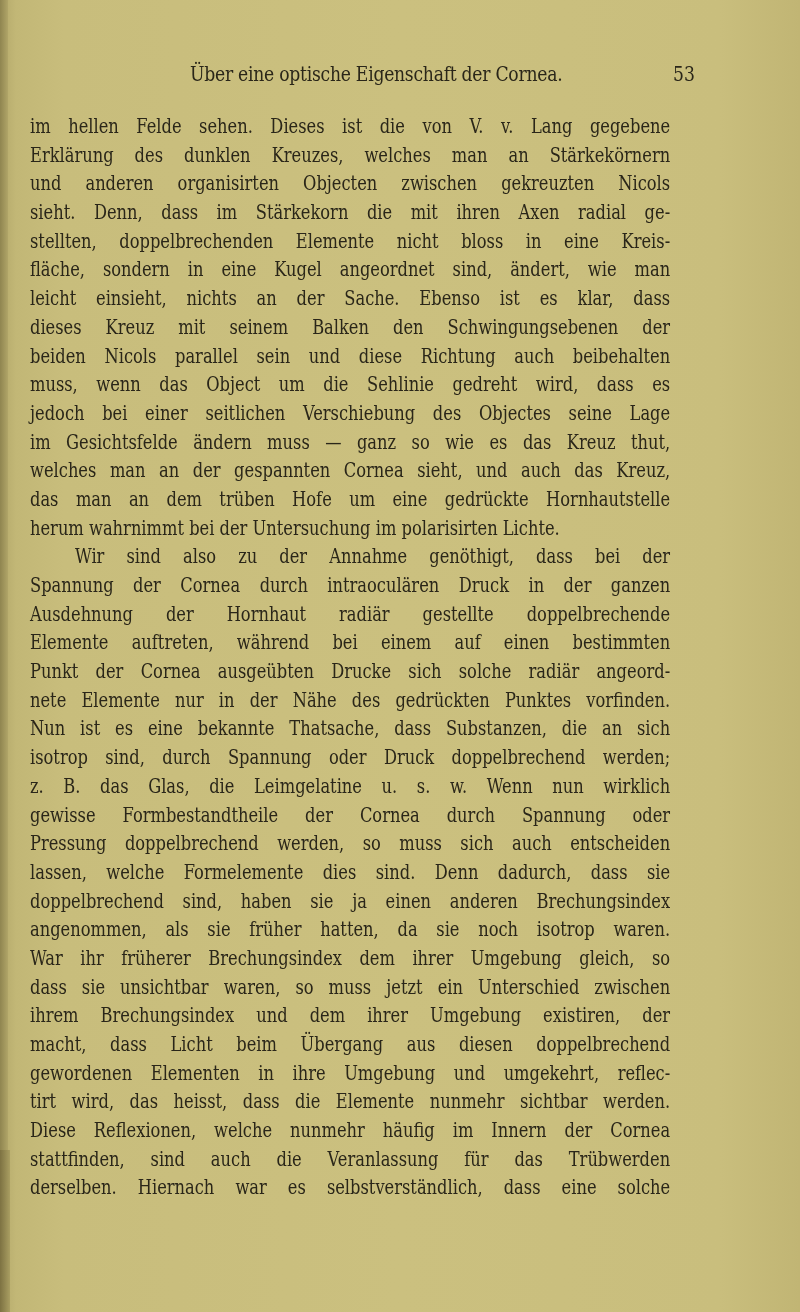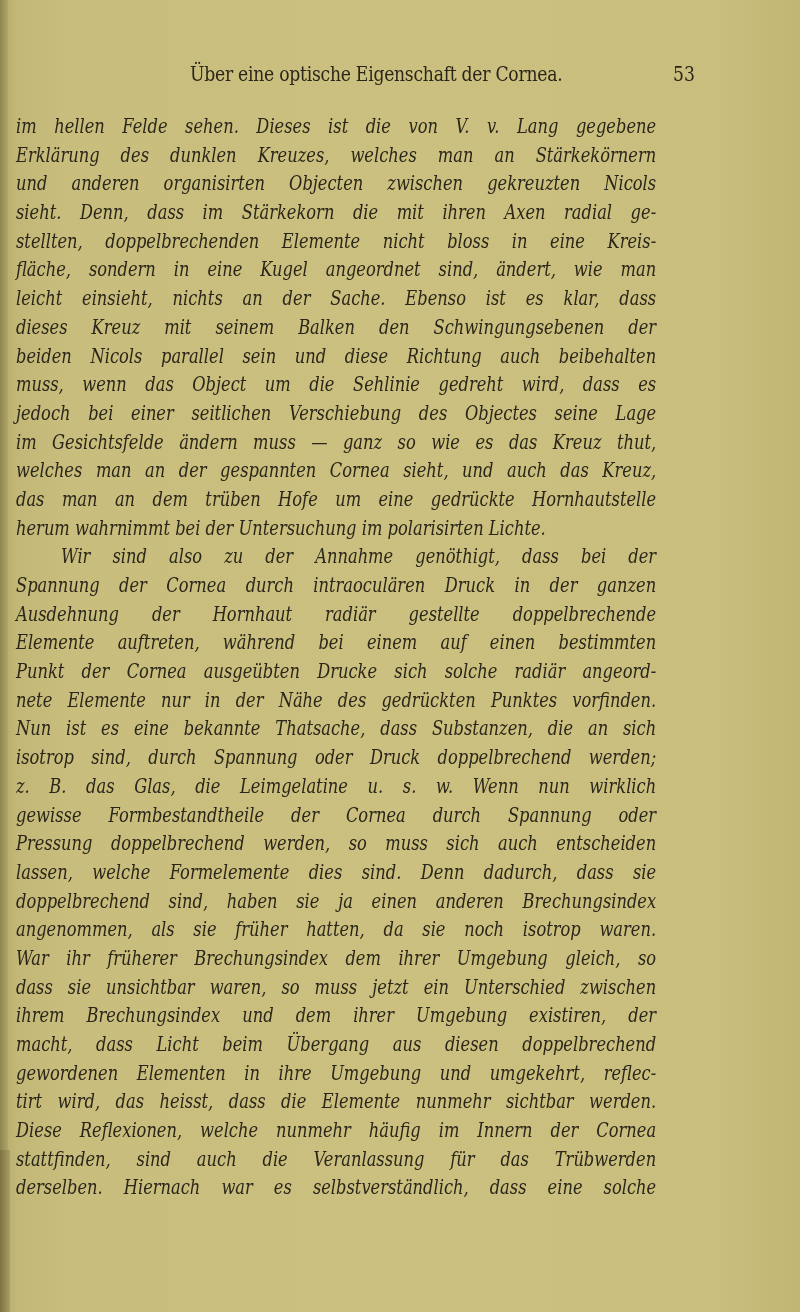--- a/index.html
+++ b/index.html
@@ -52,23 +52,22 @@
       position: absolute;
       left: 673px;
       top: 0;
       font-size: 20px;
       transform: scaleX(0.86);
       transform-origin: left center;
     }
     .body-text {
       position: absolute;
       top: 112px;
-      left: 16px;
+      left: 30px;
       width: 700px;
-      font-style: italic;
     }
     .line {
       height: 28.7px;
       line-height: 28.7px;
       font-size: 21px;
       white-space: nowrap;
       text-align: justify;
       text-align-last: justify;
       width: 826px;
       transform: scaleX(0.775);

